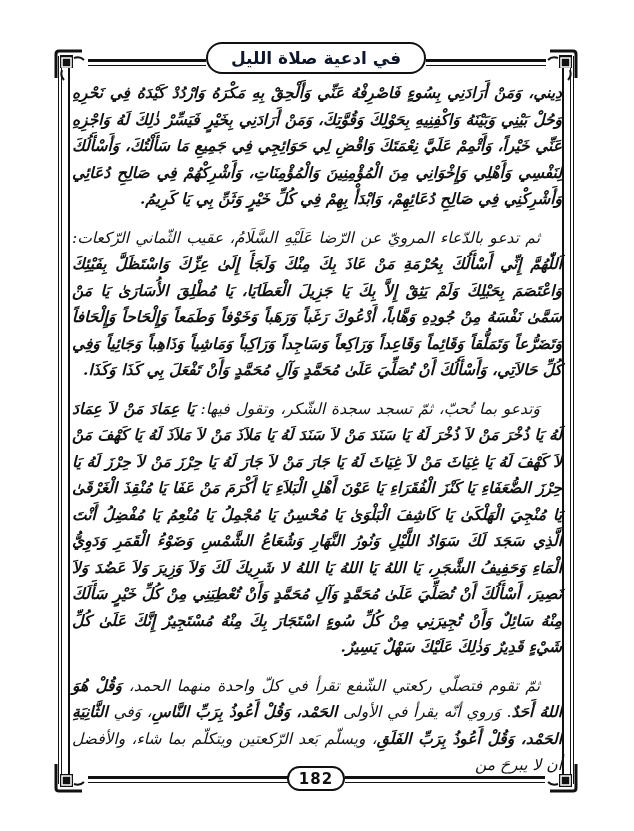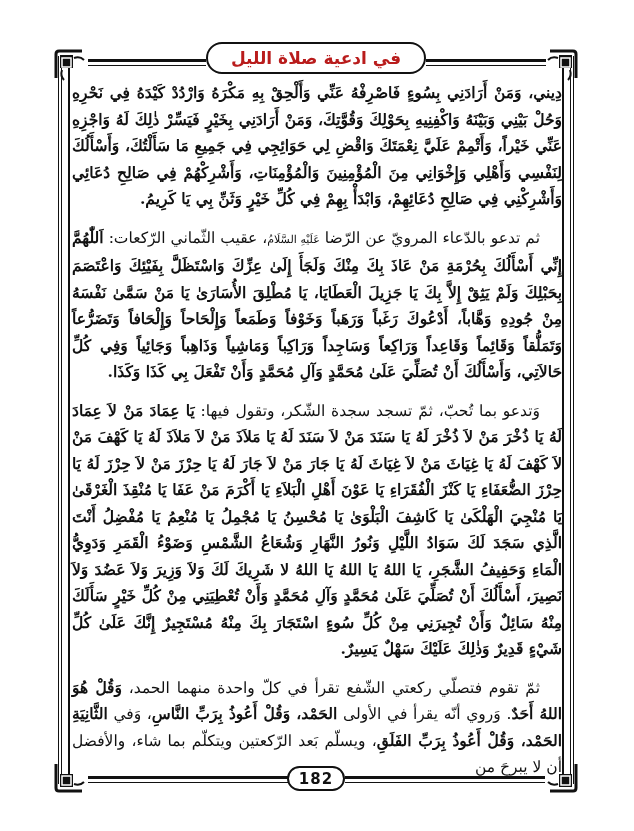--- a/index.html
+++ b/index.html
@@ -69,21 +69,21 @@
       box-sizing: border-box;
       display: flex;
       align-items: center;
       justify-content: center;
       direction: rtl;
     }
     .title-text {
       font-family: "DejaVu Sans", sans-serif;
       font-weight: bold;
       font-size: 17px;
-      color: #b91c1c;
+      color: #0f172a;
     }
 
     .page-num-box {
       position: absolute;
       left: 287px;
       top: 766px;
       width: 58px;
       height: 25px;
       border: 2px solid #111;
       border-radius: 13px;
@@ -107,32 +107,33 @@
       top: 80px;
       width: 490px;
       direction: rtl;
       text-align: justify;
       text-align-last: right;
       font-size: 15.5px;
       line-height: 26.5px;
     }
     .para {
       margin: 0 0 12px 0;
+      font-style: italic;
     }
     .para.indent {
       text-indent: 22px;
     }
     .dua {
       font-weight: bold;
     }
     .narration {
       font-weight: normal;
     }
     .honorific {
-      font-size: 11px;
+      font-size: 16px;
       font-weight: normal;
     }
   </style>
 </head>
 <body>
 
 <div class="frame">
   <div class="frame-inner-line-left"></div>
   <div class="frame-inner-line-right"></div>
 </div>

